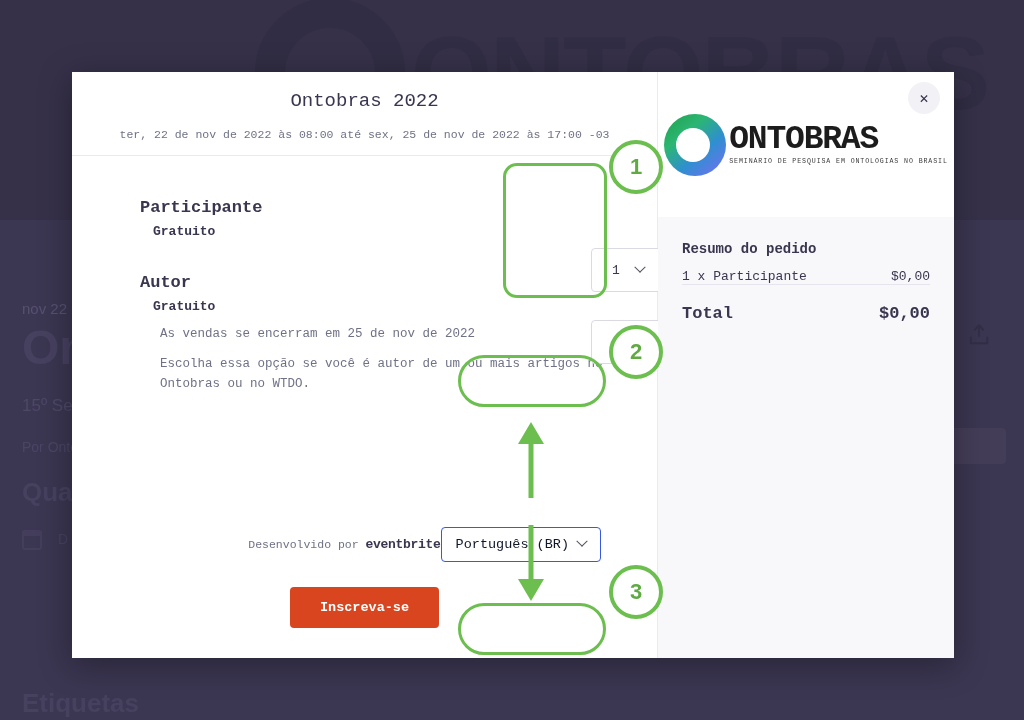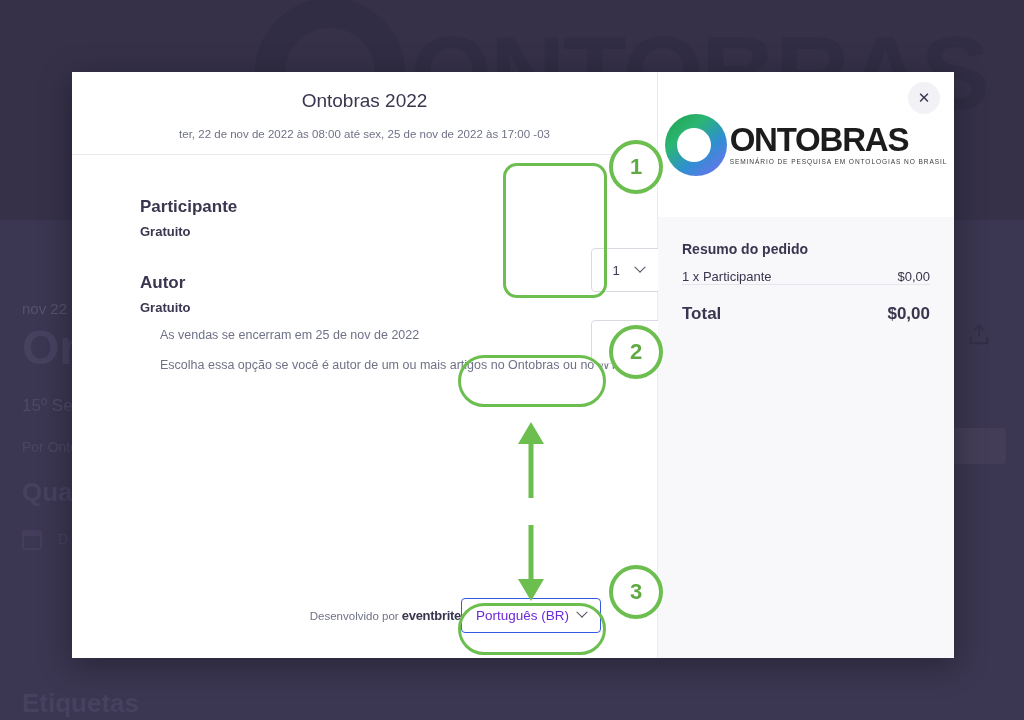--- a/index.html
+++ b/index.html
@@ -142,20 +142,21 @@
   .modal {
     position: absolute;
     left: 72px;
     top: 72px;
     width: 882px;
     height: 586px;
     background: #fff;
     display: flex;
     box-shadow: 0 6px 30px rgba(0,0,0,.35);
     overflow: hidden;
+    font-family: Liberation Mono, monospace;
   }
 
   
   .left {
     width: 586px;
     border-right: 1px solid #eceaf0;
     display: flex;
     flex-direction: column;
     position: relative;
   }
@@ -182,20 +183,21 @@
   .ticket-name {
     font-size: 17px;
     font-weight: bold;
     color: #39364f;
     margin-bottom: 7px;
   }
   .ticket-price {
     font-size: 13px;
     font-weight: bold;
     color: #39364f;
+    margin-left: 13px;
   }
   .ticket-note {
     font-size: 12.5px;
     color: #6f7287;
     margin-top: 11px;
     line-height: 1.55;
     margin-left: 20px;
   }
 
   .qty-select {
@@ -232,21 +234,21 @@
     font-size: 11.5px;
     color: #6f7287;
   }
   .powered b { color: #39364f; font-size: 13px; letter-spacing: -.3px; }
 
   .lang-select {
     border: 1.5px solid #3659e3;
     border-radius: 4px;
     padding: 9px 14px;
     font-size: 13.5px;
-    color: #6d28d9;
+    color: #0f172a;
     background: #fff;
     display: flex;
     align-items: center;
     gap: 9px;
     cursor: pointer;
   }
 
   .submit-wrap {
     display: flex;
     justify-content: center;
@@ -444,20 +446,23 @@
       <div class="powered">
         <span>Desenvolvido por</span>
         <b>eventbrite</b>
       </div>
       <div class="lang-select">
         <span>Português (BR)</span>
         <span class="chev"></span>
       </div>
     </div>
 
+    <div class="submit-wrap">
+      <button class="submit-btn">Inscreva-se</button>
+    </div>
   </div>
 
   <div class="right">
     <button class="close-btn">✕</button>
 
     <div class="logo-area">
       <div class="logo-row">
         <div class="logo-ring">
             <span></span>
           </div>

